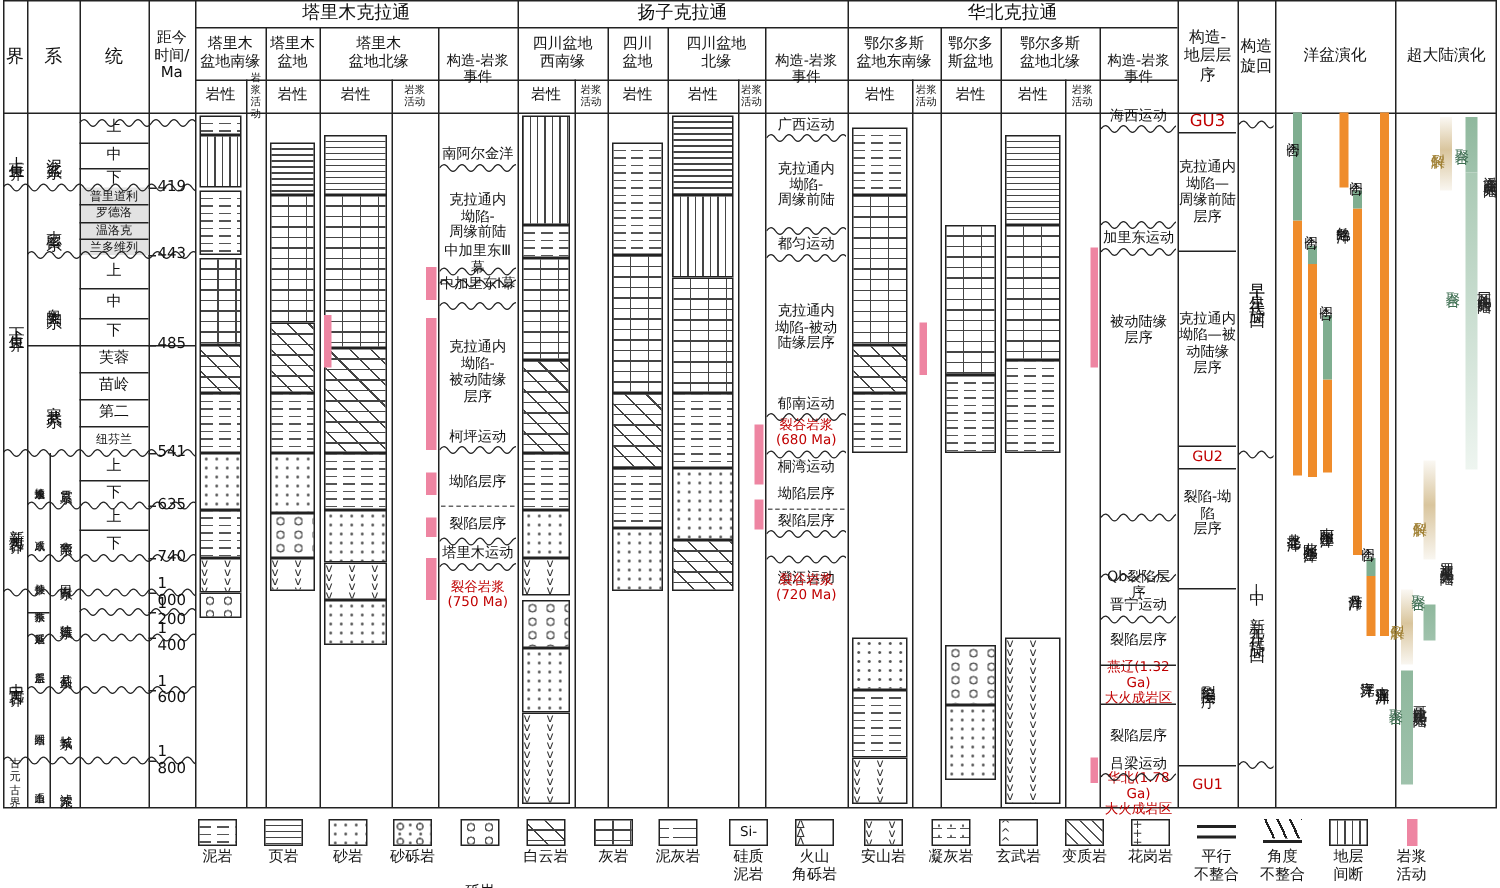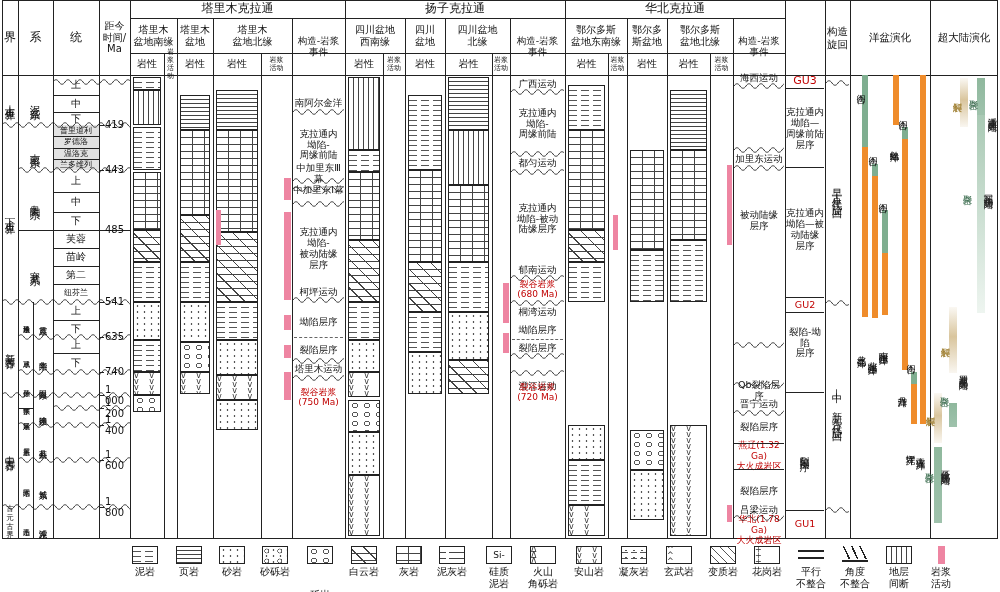--- a/index.html
+++ b/index.html
@@ -49,20 +49,22 @@
     <div style="position: absolute; left: 825px; top: 0px; width: 1px; height: 538px; background: rgb(34, 34, 34);"></div>
     <div style="position: absolute; left: 850px; top: 0px; width: 1px; height: 538px; background: rgb(34, 34, 34);"></div>
     <div style="position: absolute; left: 930px; top: 0px; width: 1px; height: 538px; background: rgb(34, 34, 34);"></div>
     <div style="position: absolute; left: 33px; top: 302px; width: 1px; height: 236px; background: rgb(34, 34, 34);"></div>
     <div style="position: absolute; left: 2px; top: 0px; width: 16px; height: 75px; display: flex; align-items: center; justify-content: center; text-align: center; font-size: 12px; line-height: 1.15; white-space: pre-line;">界</div>
     <div style="position: absolute; left: 18px; top: 0px; width: 35px; height: 75px; display: flex; align-items: center; justify-content: center; text-align: center; font-size: 12px; line-height: 1.15; white-space: pre-line;">系</div>
     <div style="position: absolute; left: 53px; top: 0px; width: 46px; height: 75px; display: flex; align-items: center; justify-content: center; text-align: center; font-size: 12px; line-height: 1.15; white-space: pre-line;">统</div>
     <div style="position: absolute; left: 99px; top: 0px; width: 31px; height: 75px; display: flex; align-items: center; justify-content: center; text-align: center; font-size: 10px; line-height: 1.15; white-space: pre-line;">距今
 时间/
 Ma</div>
+    <div style="position: absolute; left: 785px; top: 0px; width: 40px; height: 75px; display: flex; align-items: center; justify-content: center; text-align: center; font-size: 10.5px; line-height: 1.15; white-space: pre-line;">构造-
+地层层序</div>
     <div style="position: absolute; left: 825px; top: 0px; width: 25px; height: 75px; display: flex; align-items: center; justify-content: center; text-align: center; font-size: 10.5px; line-height: 1.15; white-space: pre-line;">构造
 旋回</div>
     <div style="position: absolute; left: 850px; top: 0px; width: 80px; height: 75px; display: flex; align-items: center; justify-content: center; text-align: center; font-size: 10.5px; line-height: 1.15; white-space: pre-line;">洋盆演化</div>
     <div style="position: absolute; left: 930px; top: 0px; width: 68px; height: 75px; display: flex; align-items: center; justify-content: center; text-align: center; font-size: 10.5px; line-height: 1.15; white-space: pre-line;">超大陆演化</div>
     <div style="position: absolute; left: 130px; top: 0px; width: 215px; height: 18px; display: flex; align-items: center; justify-content: center; text-align: center; font-size: 12px; line-height: 1.15; white-space: pre-line;">塔里木克拉通</div>
     <div style="position: absolute; left: 130px; top: 18px; width: 47px; height: 35px; display: flex; align-items: center; justify-content: center; text-align: center; font-size: 10px; line-height: 1.15; white-space: pre-line;">塔里木
 盆地南缘</div>
     <div style="position: absolute; left: 177px; top: 18px; width: 36px; height: 35px; display: flex; align-items: center; justify-content: center; text-align: center; font-size: 10px; line-height: 1.15; white-space: pre-line;">塔里木
 盆地</div>
     <div style="position: absolute; left: 213px; top: 18px; width: 79px; height: 35px; display: flex; align-items: center; justify-content: center; text-align: center; font-size: 10px; line-height: 1.15; white-space: pre-line;">塔里木

